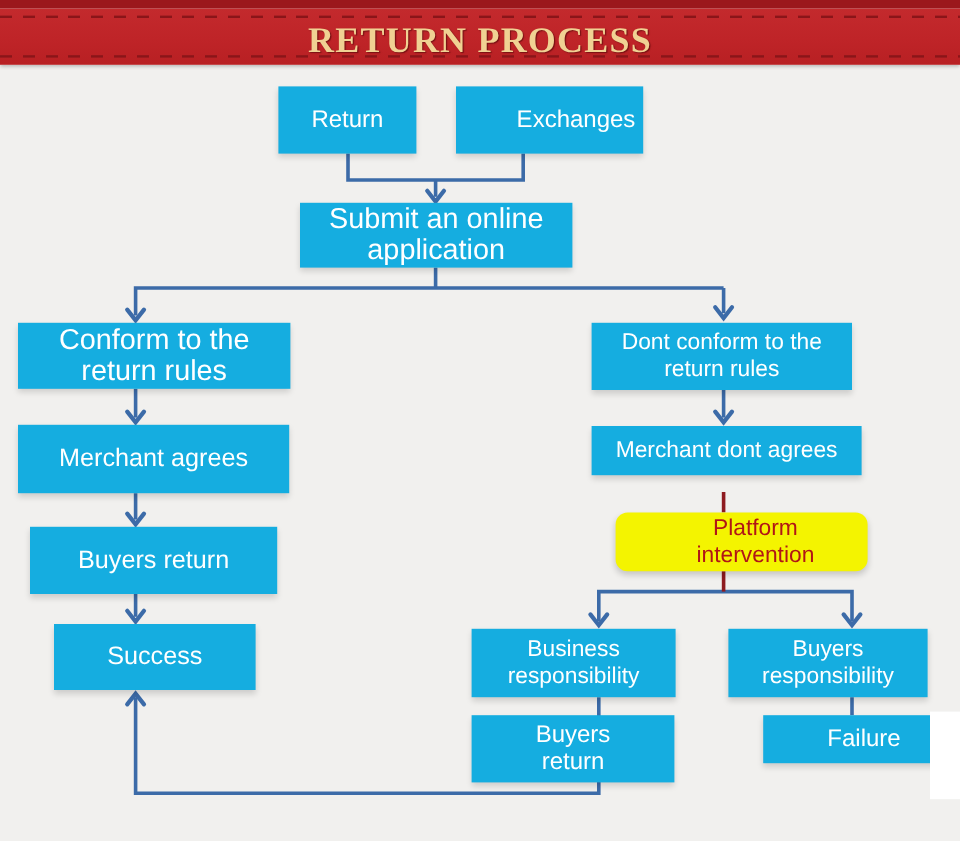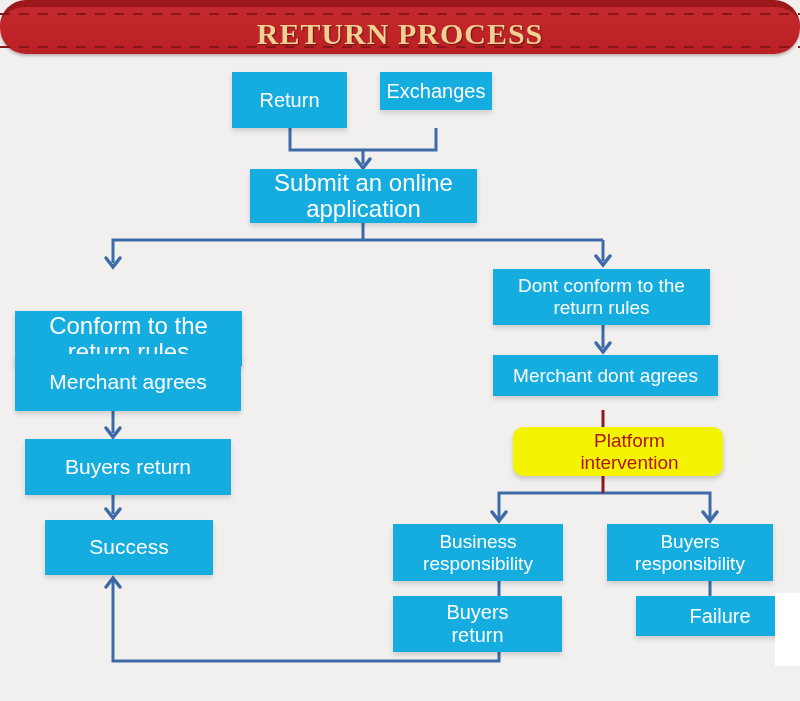--- a/index.html
+++ b/index.html
@@ -11,21 +11,20 @@
     overflow:hidden;
     font-family:"Liberation Sans", sans-serif;
   }
   
   .banner{
     position:absolute;left:0;top:0;width:800px;height:54px;
     background:linear-gradient(180deg,#c32a2d 0%,#bf2428 55%,#b82023 100%);
     border-top:7px solid #9b181c;
     box-sizing:border-box;
     box-shadow:0 2px 3px rgba(0,0,0,.25);
-    border-radius:26px;
   }
   .stitch{
     position:absolute;left:0;width:800px;height:2px;
     background:repeating-linear-gradient(90deg,#8a1519 0 10px,rgba(0,0,0,0) 10px 19px);
   }
   .stitch.top{top:6px;}
   .stitch.bottom{bottom:6px;}
   .banner-title{
     position:absolute;left:0;top:7px;right:0;height:40px;
     display:flex;align-items:center;justify-content:center;
@@ -40,23 +39,23 @@
     position:absolute;
     background:#15ade0;
     color:#ffffff;
     display:flex;align-items:center;justify-content:center;
     text-align:center;
     line-height:1.15;
     white-space:pre-line;
     box-shadow:0 3px 5px rgba(0,0,0,.15);
   }
   .n-return{left:232px;top:72px;width:115px;height:56px;font-size:20px;}
-  .n-exchanges{left:380px;top:72px;width:112px;height:38px;font-size:20px;}
+  .n-exchanges{left:380px;top:72px;width:112px;height:56px;font-size:20px;padding-left:44px;}
   .n-submit{left:250px;top:169px;width:227px;height:54px;font-size:24px;line-height:1.08;}
-  .n-conform{left:15px;top:269px;width:227px;height:55px;font-size:24px;line-height:1.08;margin-top:42px;}
+  .n-conform{left:15px;top:269px;width:227px;height:55px;font-size:24px;line-height:1.08;}
   .n-merchant-agrees{left:15px;top:354px;width:226px;height:57px;font-size:21px;}
   .n-buyers-return-left{left:25px;top:439px;width:206px;height:56px;font-size:21px;}
   .n-success{left:45px;top:520px;width:168px;height:55px;font-size:21px;}
   .n-dont-conform{left:493px;top:269px;width:217px;height:56px;font-size:19px;}
   .n-merchant-dont-agrees{left:493px;top:355px;width:225px;height:41px;font-size:19px;}
   .n-platform{
     left:513px;top:427px;width:187px;height:49px;font-size:19px;
     background:#f4f400;color:#b11616;border-radius:10px;
     box-shadow:0 3px 5px rgba(0,0,0,.18);
     padding-left:23px;

